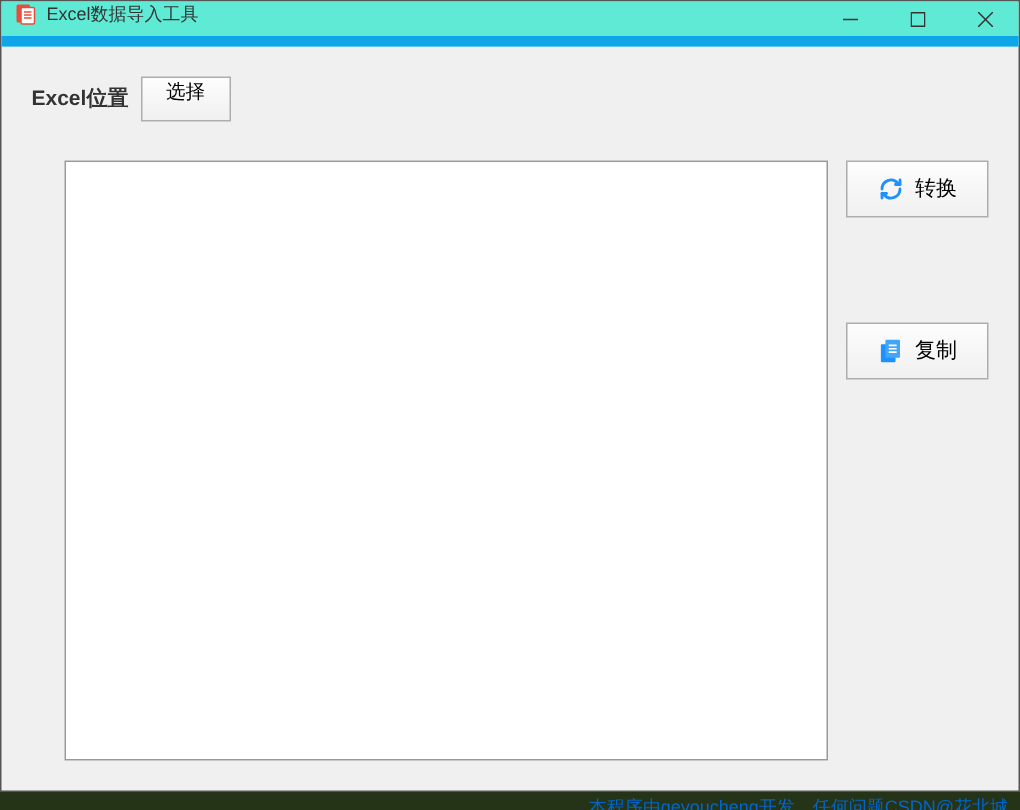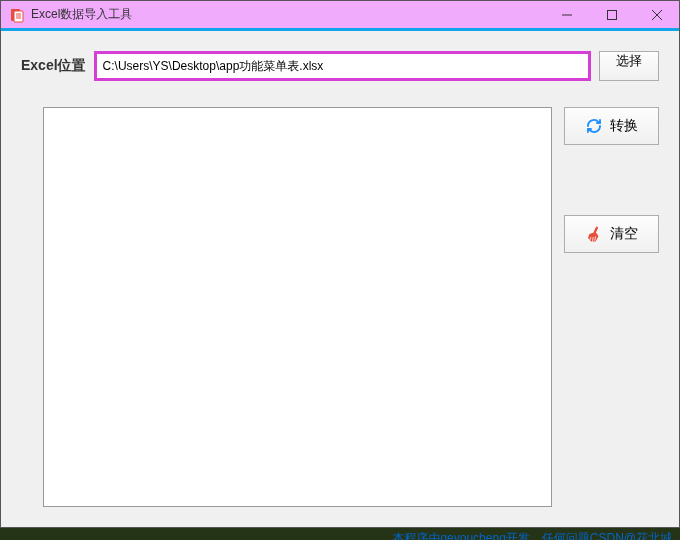--- a/index.html
+++ b/index.html
@@ -14,24 +14,23 @@
     .window {
       width: 680px;
       height: 528px;
       background: #f0f0f0;
       display: flex;
       flex-direction: column;
       border: 1px solid #555;
     }
     .titlebar {
       height: 30px;
-      background: #f0abfc;
-      display: flex;
-      align-items: center;
-      border-bottom: 3px solid #0ea5e9;
+      background: #5eead4;
+      display: flex;
+      border-bottom: 7px solid #0ea5e9;
     }
     .titlebar-icon {
       width: 16px;
       height: 16px;
       margin: 0 6px 0 8px;
       display: flex;
       align-items: center;
       justify-content: center;
     }
     .titlebar-title {
@@ -175,23 +174,20 @@
             <line x1="0" y1="0" x2="10" y2="10" stroke="currentColor" stroke-width="1"></line>
             <line x1="10" y1="0" x2="0" y2="10" stroke="currentColor" stroke-width="1"></line>
           </svg>
       </div>
     </div>
   </div>
 
   <div class="content-area">
     <div class="path-row">
       <span class="path-label">Excel位置</span>
-      <div class="path-input-wrap">
-        <input type="text" class="path-input" value="C:\Users\YS\Desktop\app功能菜单表.xlsx" style="">
-      </div>
       <button class="btn">
         <span>选择</span>
       </button>
     </div>
 
     <div class="main-row">
       <textarea class="text-area" style=""></textarea>
       <div class="side-buttons">
 
         <button class="side-btn">
@@ -202,33 +198,33 @@
               <path d="M20 12a8 8 0 0 1-14 5.3L4 16" fill="none" stroke="#1e90ff" stroke-width="2.5" stroke-linecap="round"></path>
               <path d="M4 20v-4h4" fill="none" stroke="#1e90ff" stroke-width="2.5" stroke-linecap="round" stroke-linejoin="round"></path>
             </svg>
           </span>
           <span>转换</span>
         </button>
 
         <div class="spacer"></div>
 
 
-
         <button class="side-btn">
           <span class="icon-svg">
             <svg viewBox="0 0 24 24" width="18" height="18">
-              <rect x="13" y="2" width="3" height="9" rx="1" fill="#e74c3c" transform="rotate(25 14.5 6.5)"></rect>
-              <path d="M6 12 L14 9 L18 15 L14 22 L8 22 L4 17 Z" fill="#e74c3c"></path>
-              <line x1="8" y1="16" x2="6" y2="21" stroke="#fff" stroke-width="1"></line>
-              <line x1="11" y1="16" x2="10" y2="22" stroke="#fff" stroke-width="1"></line>
-              <line x1="14" y1="15" x2="13" y2="21" stroke="#fff" stroke-width="1"></line>
+              <rect x="3" y="6" width="13" height="16" rx="1" fill="#1e90ff"></rect>
+              <rect x="7" y="2" width="13" height="16" rx="1" fill="#42a5f5"></rect>
+              <line x1="10" y1="7" x2="17" y2="7" stroke="#fff" stroke-width="1.5"></line>
+              <line x1="10" y1="10" x2="17" y2="10" stroke="#fff" stroke-width="1.5"></line>
+              <line x1="10" y1="13" x2="17" y2="13" stroke="#fff" stroke-width="1.5"></line>
             </svg>
           </span>
-          <span>清空</span>
+          <span>复制</span>
         </button>
+
 
         <div class="spacer-sm"></div>
 
 
       </div>
     </div>
   </div>
 </div>
 
 <div class="footer">本程序由geyoucheng开发，任何问题CSDN@花北城</div>

